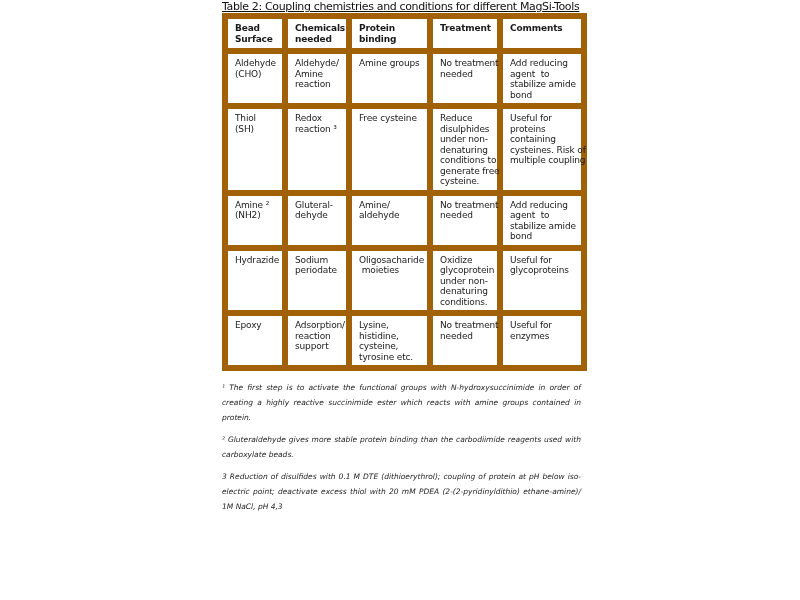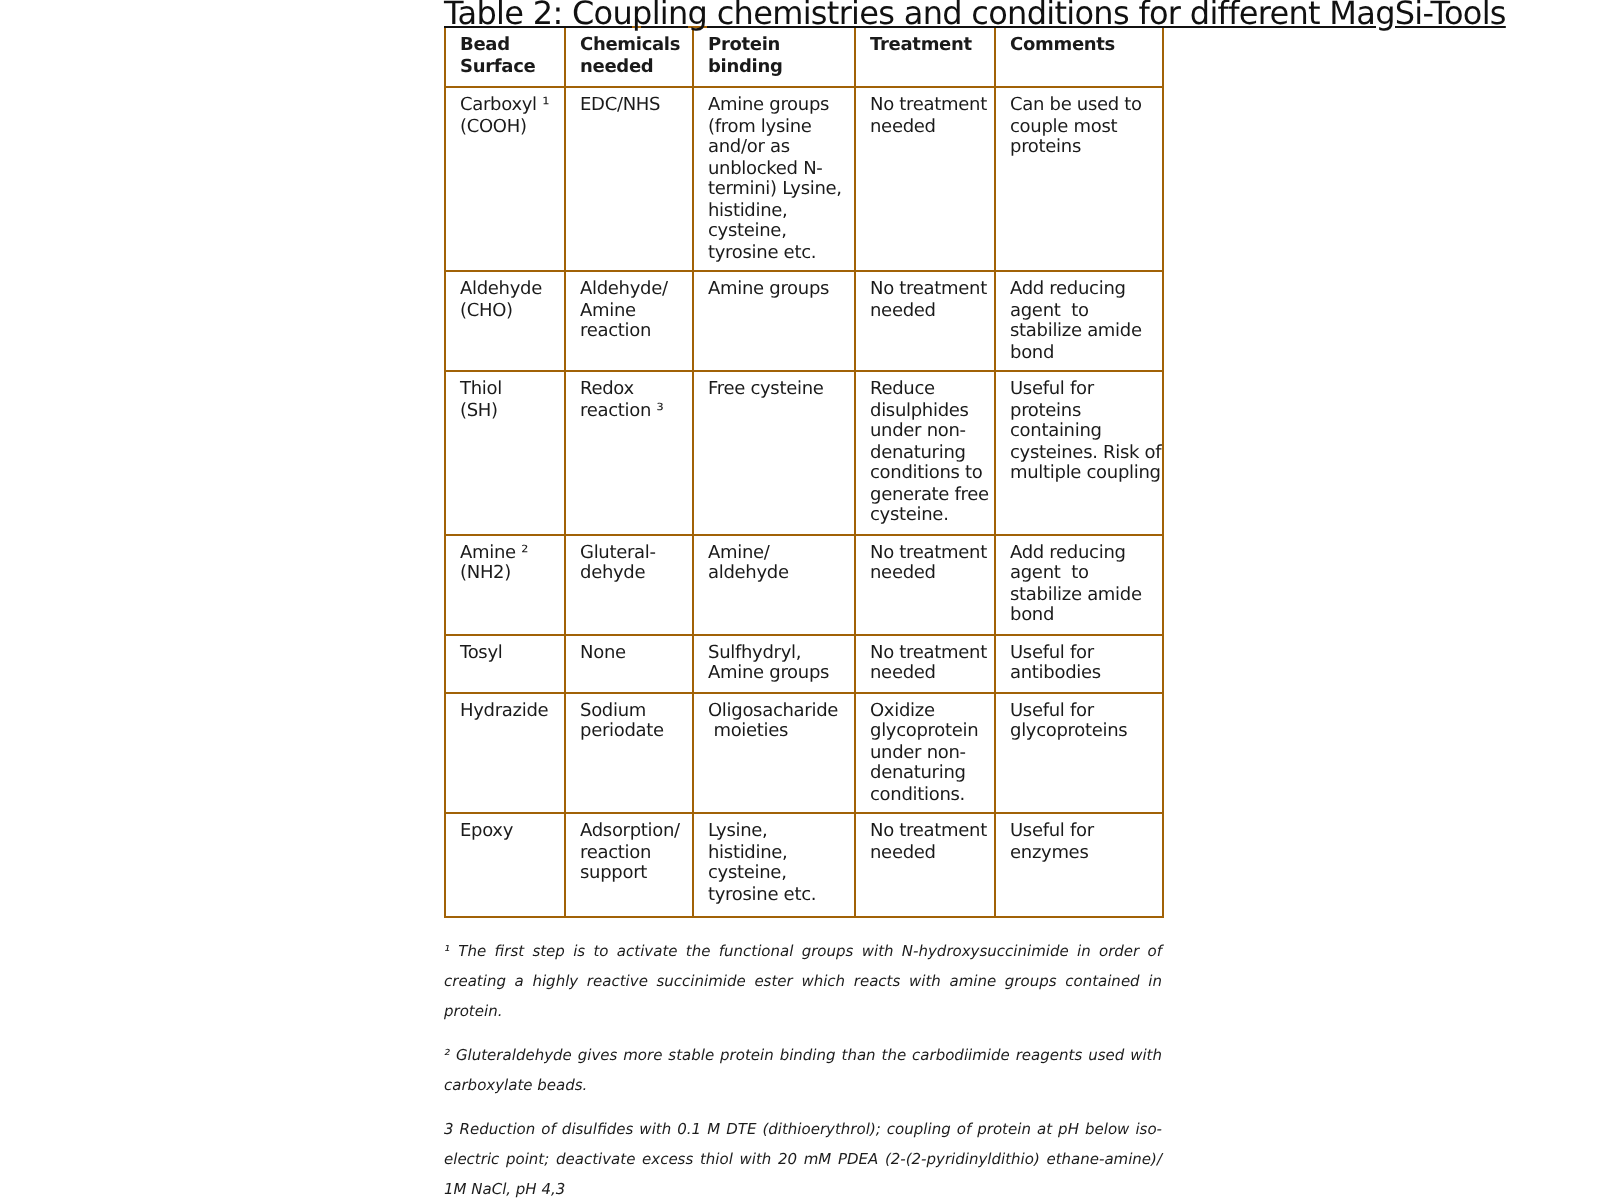--- a/index.html
+++ b/index.html
@@ -12,40 +12,40 @@
     font-family: "DejaVu Sans", sans-serif;
     color: #1a1a1a;
   }
   .page {
     position: absolute;
     left: 222px;
     top: 1px;
     width: 359px;
   }
   .doc-title {
-    font-size: 16px;
+    font-size: 11px;
     line-height: 11px;
     letter-spacing: -0.35px;
     white-space: nowrap;
     text-decoration: underline;
     color: #111;
   }
   table.mag-table {
     border-collapse: collapse;
     table-layout: fixed;
     width: 359px;
     margin-top: 1px;
   }
   table.mag-table col.c0 { width: 60px; }
   table.mag-table col.c1 { width: 64px; }
   table.mag-table col.c2 { width: 81px; }
   table.mag-table col.c3 { width: 70px; }
   table.mag-table col.c4 { width: 84px; }
   table.mag-table th, table.mag-table td {
-    border: 1px solid #a16207;
+    border: 6px solid #a16207;
     vertical-align: top;
     text-align: left;
     padding: 4px 2px 3px 7px;
     font-size: 9px;
     line-height: 10.5px;
     letter-spacing: -0.15px;
     white-space: pre;
     overflow: visible;
   }
   table.mag-table th {
@@ -88,38 +88,20 @@
 Surface</th>
           <th>Chemicals
 needed</th>
           <th>Protein
 binding</th>
           <th>Treatment</th>
           <th>Comments</th>
         </tr>
     </thead>
     <tbody id="table-body">
-        <tr style="height: 89px;">
-          <td>Carboxyl ¹
-(COOH)</td>
-          <td>EDC/NHS</td>
-          <td>Amine groups
-(from lysine
-and/or as
-unblocked N-
-termini) Lysine,
-histidine,
-cysteine,
-tyrosine etc.</td>
-          <td>No treatment
-needed</td>
-          <td>Can be used to
-couple most
-proteins</td>
-        </tr>
         <tr style="height: 50px;">
           <td>Aldehyde
 (CHO)</td>
           <td>Aldehyde/
 Amine
 reaction</td>
           <td>Amine groups</td>
           <td>No treatment
 needed</td>
           <td>Add reducing
@@ -153,30 +135,20 @@
 dehyde</td>
           <td>Amine/
 aldehyde</td>
           <td>No treatment
 needed</td>
           <td>Add reducing
 agent  to
 stabilize amide
 bond</td>
         </tr>
-        <tr style="height: 27px;">
-          <td>Tosyl</td>
-          <td>None</td>
-          <td>Sulfhydryl,
-Amine groups</td>
-          <td>No treatment
-needed</td>
-          <td>Useful for
-antibodies</td>
-        </tr>
         <tr style="height: 57px;">
           <td>Hydrazide</td>
           <td>Sodium
 periodate</td>
           <td>Oligosacharide
  moieties</td>
           <td>Oxidize
 glycoprotein
 under non-
 denaturing

